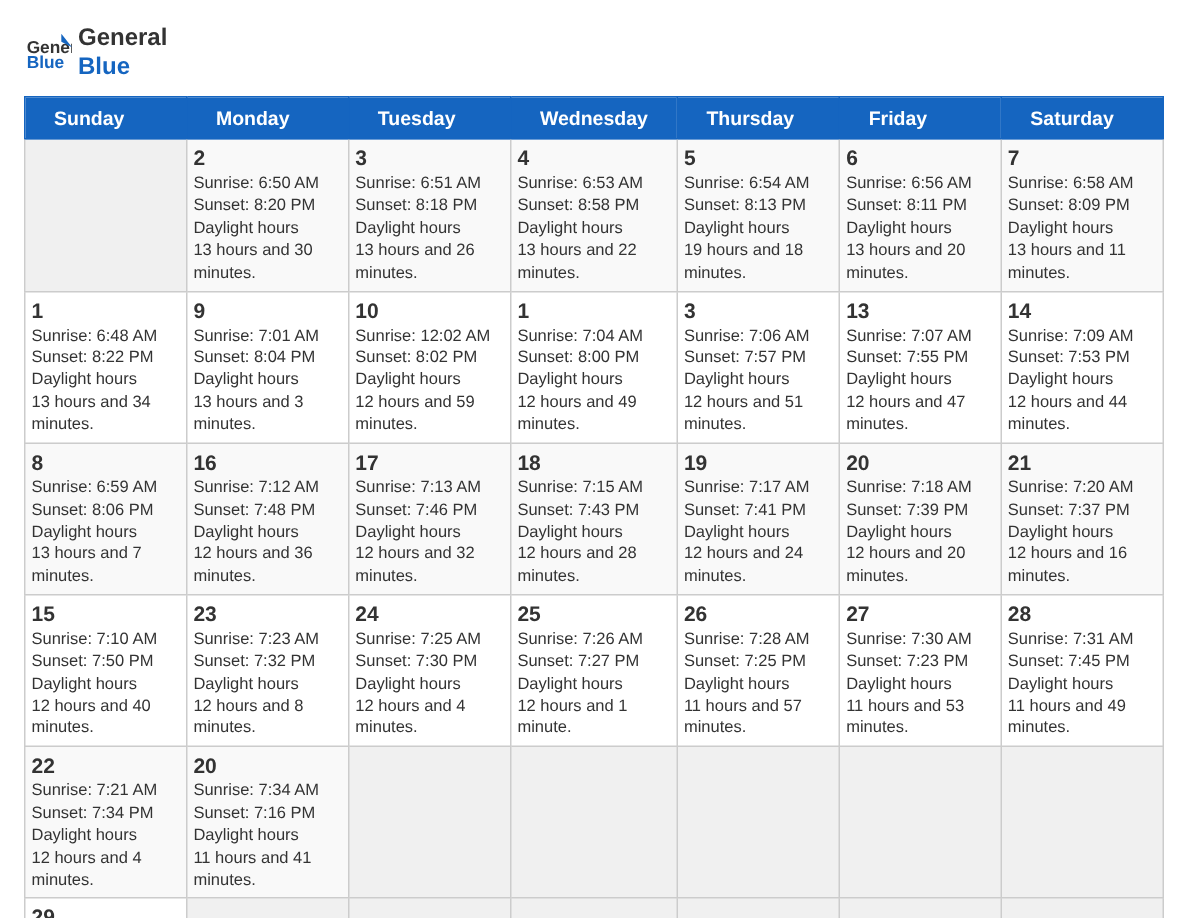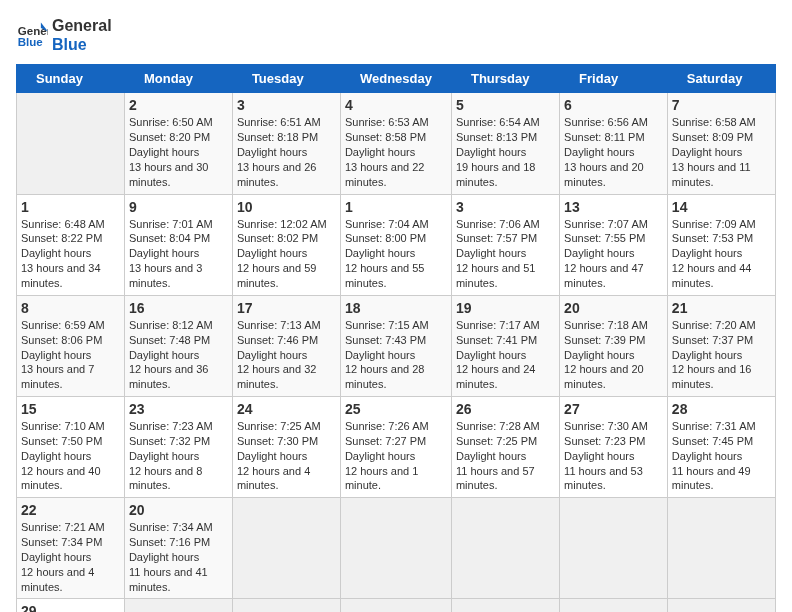--- a/index.html
+++ b/index.html
@@ -176,21 +176,21 @@
           <span class="cell-text">Sunrise: 12:02 AM</span><br>
           <span class="cell-text">Sunset: 8:02 PM</span><br>
           <span class="cell-text">Daylight hours</span><br>
           <span class="cell-text">12 hours and 59 minutes.</span>
         </td>
         <td>
           <span class="day-num">1</span>
           <span class="cell-text">Sunrise: 7:04 AM</span><br>
           <span class="cell-text">Sunset: 8:00 PM</span><br>
           <span class="cell-text">Daylight hours</span><br>
-          <span class="cell-text">12 hours and 55 minutes.</span>
+          <span class="cell-text">12 hours and 49 minutes.</span>
         </td>
         <td>
           <span class="day-num">3</span>
           <span class="cell-text">Sunrise: 7:06 AM</span><br>
           <span class="cell-text">Sunset: 7:57 PM</span><br>
           <span class="cell-text">Daylight hours</span><br>
           <span class="cell-text">12 hours and 51 minutes.</span>
         </td>
         <td>
           <span class="day-num">13</span>
@@ -210,21 +210,21 @@
       <tr>
         <td>
           <span class="day-num">8</span>
           <span class="cell-text">Sunrise: 6:59 AM</span><br>
           <span class="cell-text">Sunset: 8:06 PM</span><br>
           <span class="cell-text">Daylight hours</span><br>
           <span class="cell-text">13 hours and 7 minutes.</span>
         </td>
         <td>
           <span class="day-num">16</span>
-          <span class="cell-text">Sunrise: 8:12 AM</span><br>
+          <span class="cell-text">Sunrise: 7:12 AM</span><br>
           <span class="cell-text">Sunset: 7:48 PM</span><br>
           <span class="cell-text">Daylight hours</span><br>
           <span class="cell-text">12 hours and 36 minutes.</span>
         </td>
         <td>
           <span class="day-num">17</span>
           <span class="cell-text">Sunrise: 7:13 AM</span><br>
           <span class="cell-text">Sunset: 7:46 PM</span><br>
           <span class="cell-text">Daylight hours</span><br>
           <span class="cell-text">12 hours and 32 minutes.</span>

